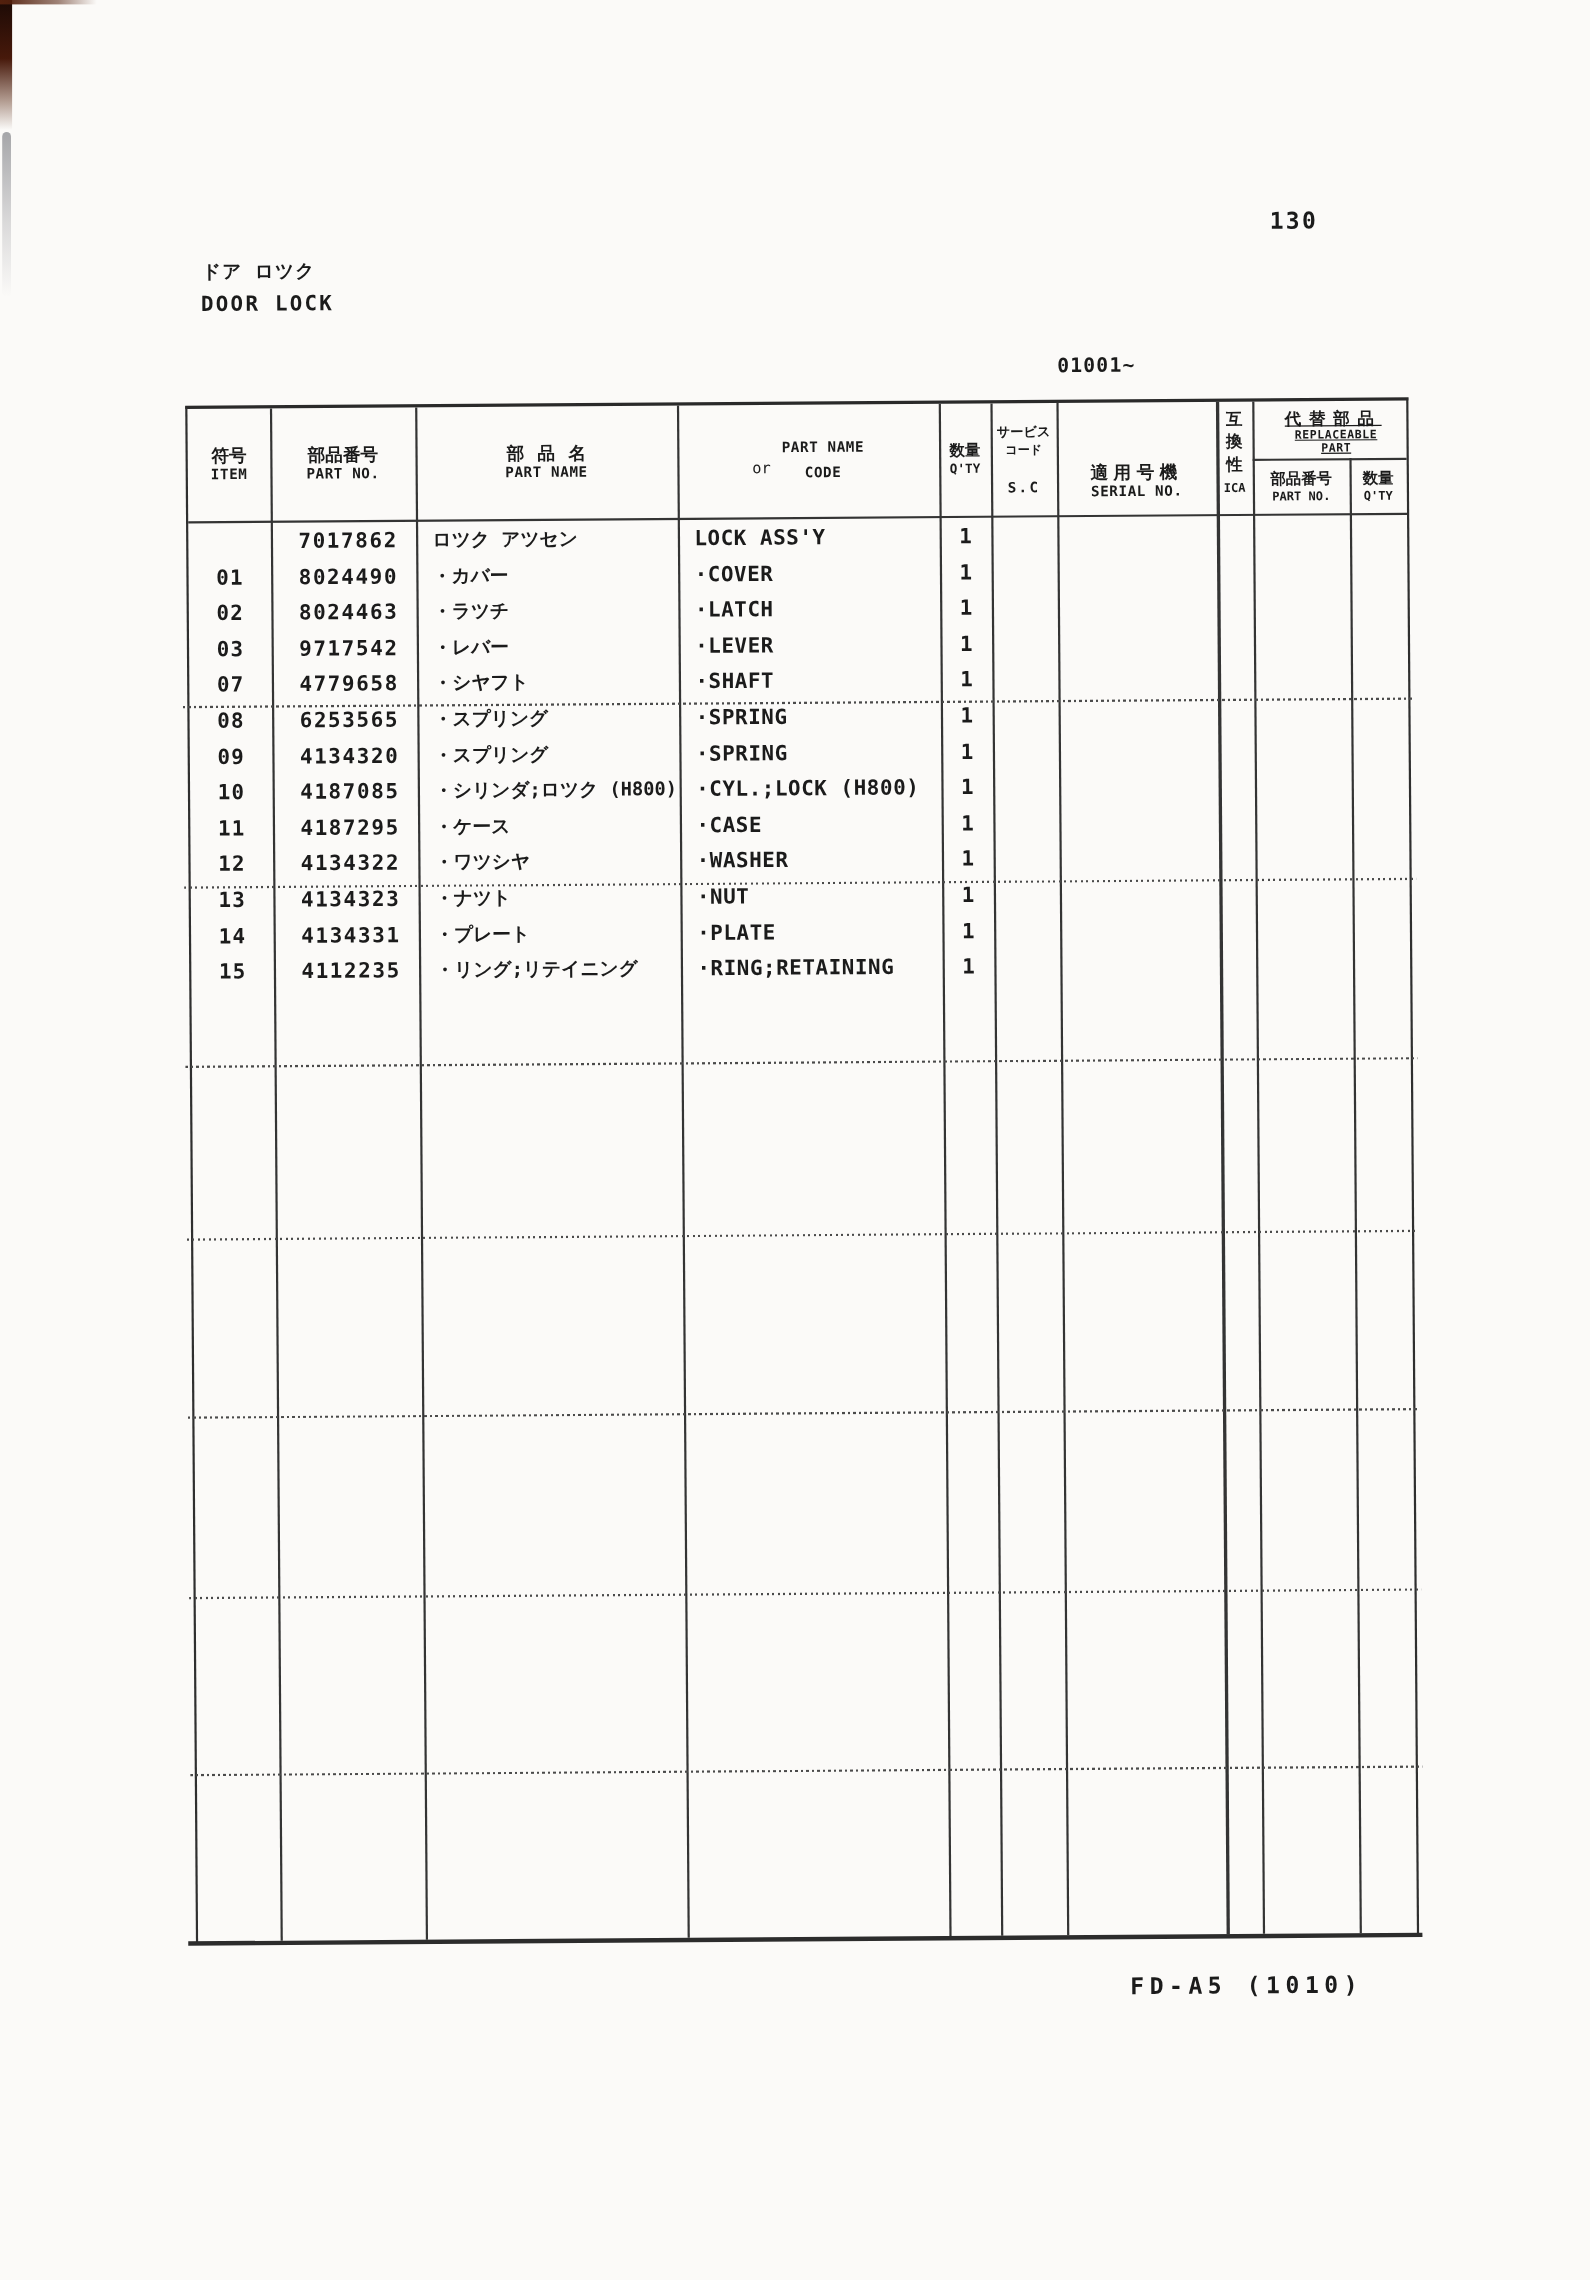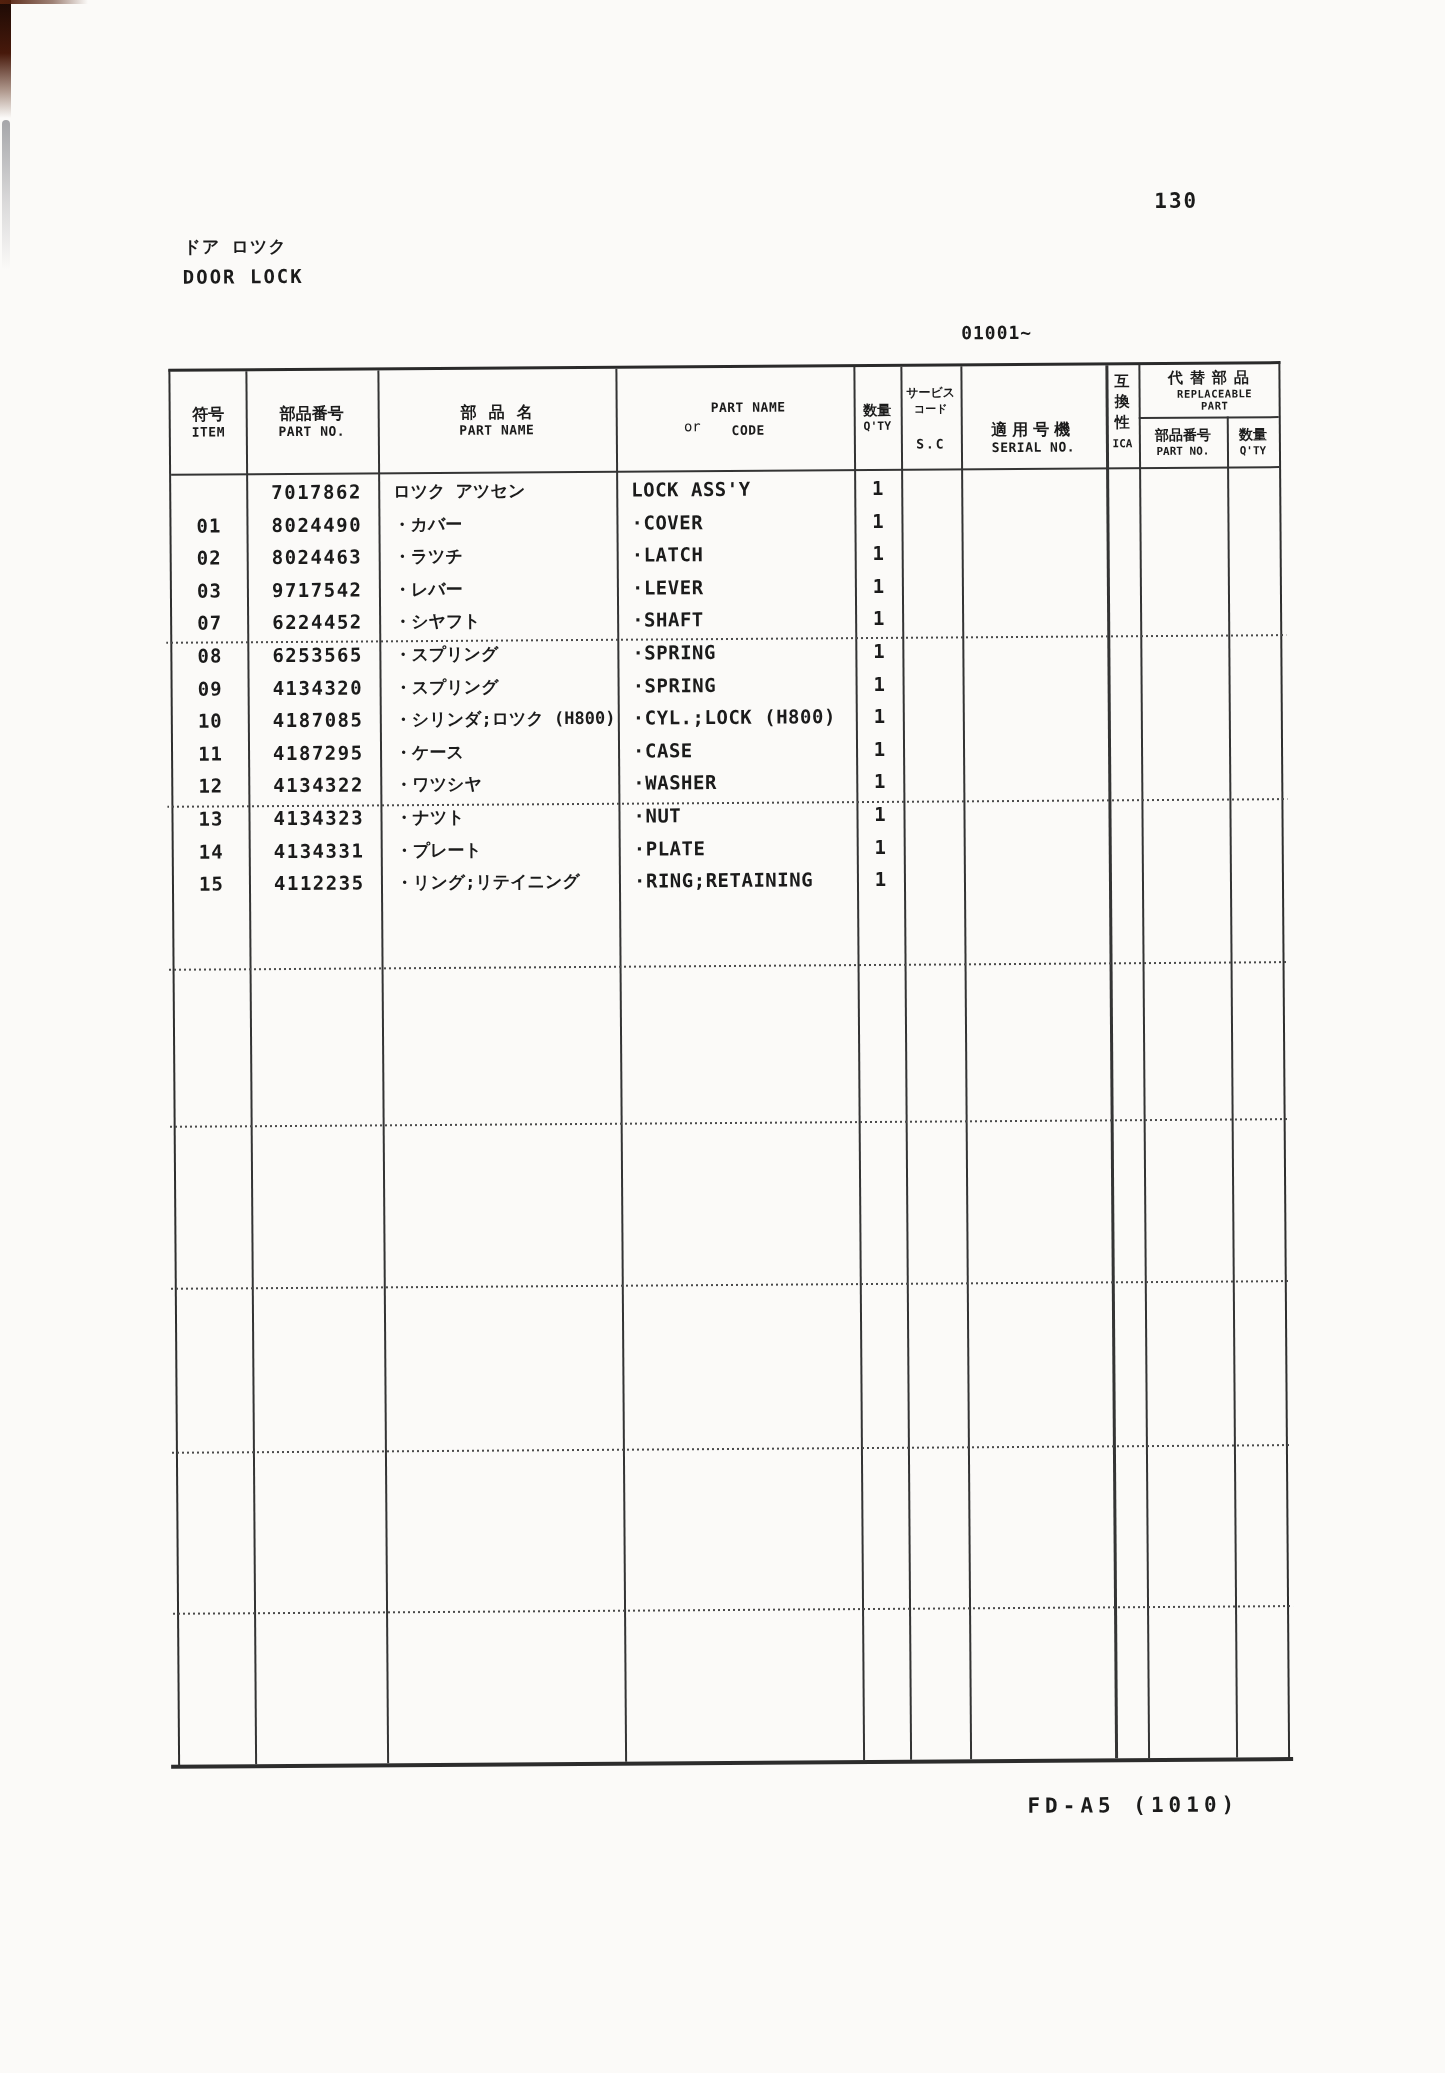--- a/index.html
+++ b/index.html
@@ -61,21 +61,21 @@
   .h-qty .h-en{font-size:11.5px;letter-spacing:0;}
   .h-sc{left:730px;width:60px}
   .h-sc .l1{font-size:12px;font-weight:700;}
   .h-sc .l2{font-size:11px;font-weight:700;}
   .h-sc .l3{font-size:13px;font-weight:700;letter-spacing:2px;margin-top:20px;}
   .h-serial{left:790px;width:145px}
   .h-serial .h-ja{letter-spacing:5px;margin-top:43px;}
   .h-ica{left:935px;width:33px;justify-content:flex-start;padding-top:6px;box-sizing:border-box;}
   .h-ica .vch{font-size:15px;font-weight:700;line-height:1.35;}
   .h-ica .h-en{font-size:11px;letter-spacing:0;margin-top:5px;}
-  .h-repl{left:968px;width:140px;height:52px;justify-content:flex-start;padding-top:4px;box-sizing:border-box;}
+  .h-repl{left:968px;width:140px;height:52px;justify-content:center;padding-top:4px;box-sizing:border-box;text-decoration:underline;}
   .h-repl .h-ja{letter-spacing:7px;margin-left:7px;font-size:15px;}
   .h-repl .h-en{font-size:10.5px;line-height:1.15;letter-spacing:.5px;margin-left:12px;}
   .h-replno{left:968px;top:52px;width:88px;height:50px;}
   .h-replqty{left:1056px;top:52px;width:52px;height:50px;}
   .h-sub-ja{font-size:14px;font-weight:700;}
   .h-sub-en{font-size:11px;font-weight:700;}
 
   
   .trow{position:absolute;left:0;width:1108px;height:33px;line-height:33px;font-weight:700;font-size:19px;white-space:nowrap;}
   .c-item{position:absolute;left:0;width:75px;text-align:center;letter-spacing:1px;}
@@ -197,21 +197,21 @@
   </div>
         <div class="trow" style="top: 202.8px;">
     <span class="c-item">03</span>
     <span class="c-pno">9717542</span>
     <span class="c-ja">・レバー</span>
     <span class="c-en">·LEVER</span>
     <span class="c-qty">1</span>
   </div>
         <div class="trow" style="top: 235.4px;">
     <span class="c-item">07</span>
-    <span class="c-pno">6224452</span>
+    <span class="c-pno">4779658</span>
     <span class="c-ja">・シヤフト</span>
     <span class="c-en">·SHAFT</span>
     <span class="c-qty">1</span>
   </div>
         <div class="trow" style="top: 268px;">
     <span class="c-item">08</span>
     <span class="c-pno">6253565</span>
     <span class="c-ja">・スプリング</span>
     <span class="c-en">·SPRING</span>
     <span class="c-qty">1</span>

